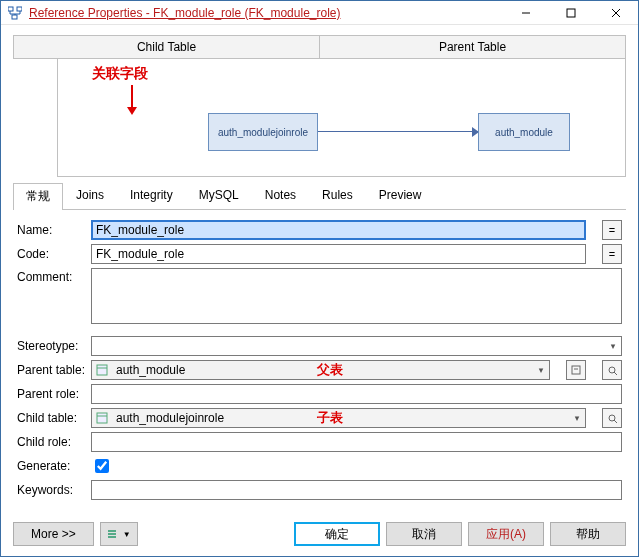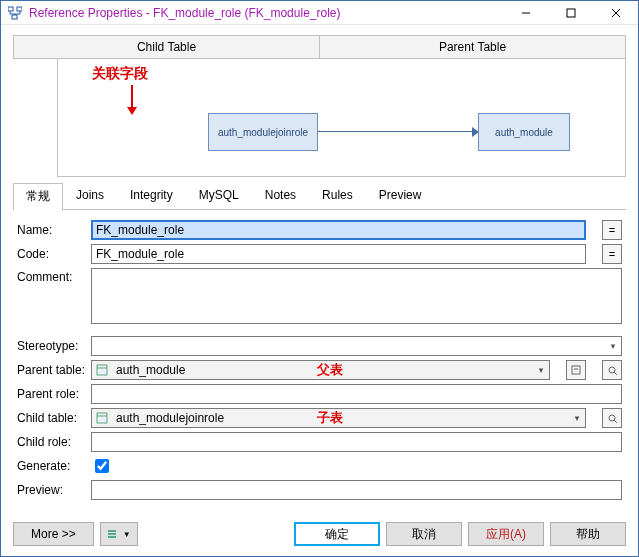--- a/index.html
+++ b/index.html
@@ -1,20 +1,20 @@
 <!DOCTYPE html>
 <html><head>
 <meta charset="utf-8">
 <style>
   * { box-sizing: border-box; }
   body { margin: 0; font-family: "Microsoft YaHei", "Segoe UI", Tahoma, sans-serif; font-size: 12px; background: #fff; color: #000; }
   .window { width: 639px; height: 557px; border: 1px solid #3a6ea5; display: flex; flex-direction: column; background: #fff; }
   .titlebar { height: 30px; background: #fff; display: flex; align-items: center; padding: 0 0 0 6px; border-bottom: 1px solid #e5e5e5; }
   .titlebar .iconbox { width: 16px; height: 16px; margin-right: 6px; display: flex; align-items: center; justify-content: center; }
-  .titlebar .title { flex: 1; font-size: 12px; color: #a21caf; }
+  .titlebar .title { flex: 1; font-size: 12px; color: #b91c1c; text-decoration: underline; }
   .winbtns { display: flex; height: 100%; }
   .winbtn { width: 45px; height: 100%; display: flex; align-items: center; justify-content: center; }
 
   .client { flex: 1; display: flex; flex-direction: column; padding: 10px 12px 6px 12px; }
 
   .twosplit { display: flex; border: 1px solid #c0c0c0; }
   .splitbtn { flex: 1; height: 22px; border: 0; background: #f3f3f3; font-size: 12px; border-right: 1px solid #c0c0c0; }
   .splitbtn:last-child { border-right: 0; }
 
   .diagram { border: 1px solid #c0c0c0; border-top: 0; height: 118px; position: relative; background: #fff; margin-bottom: 6px; margin-left: 44px; }
@@ -214,21 +214,21 @@
       </div>
 
       <div class="row">
         <label>Generate:</label>
         <div class="fld">
             <input type="checkbox" class="chk" checked="" style="">
           </div>
       </div>
 
       <div class="row">
-        <label>Preview:</label>
+        <label>Keywords:</label>
         <div class="fld">
             <input class="txt" value="" style="">
           </div>
       </div>
     </div>
   </div>
 
   <div class="footer">
     <button class="btn">More &gt;&gt;</button>
     <div class="iconbtn">

